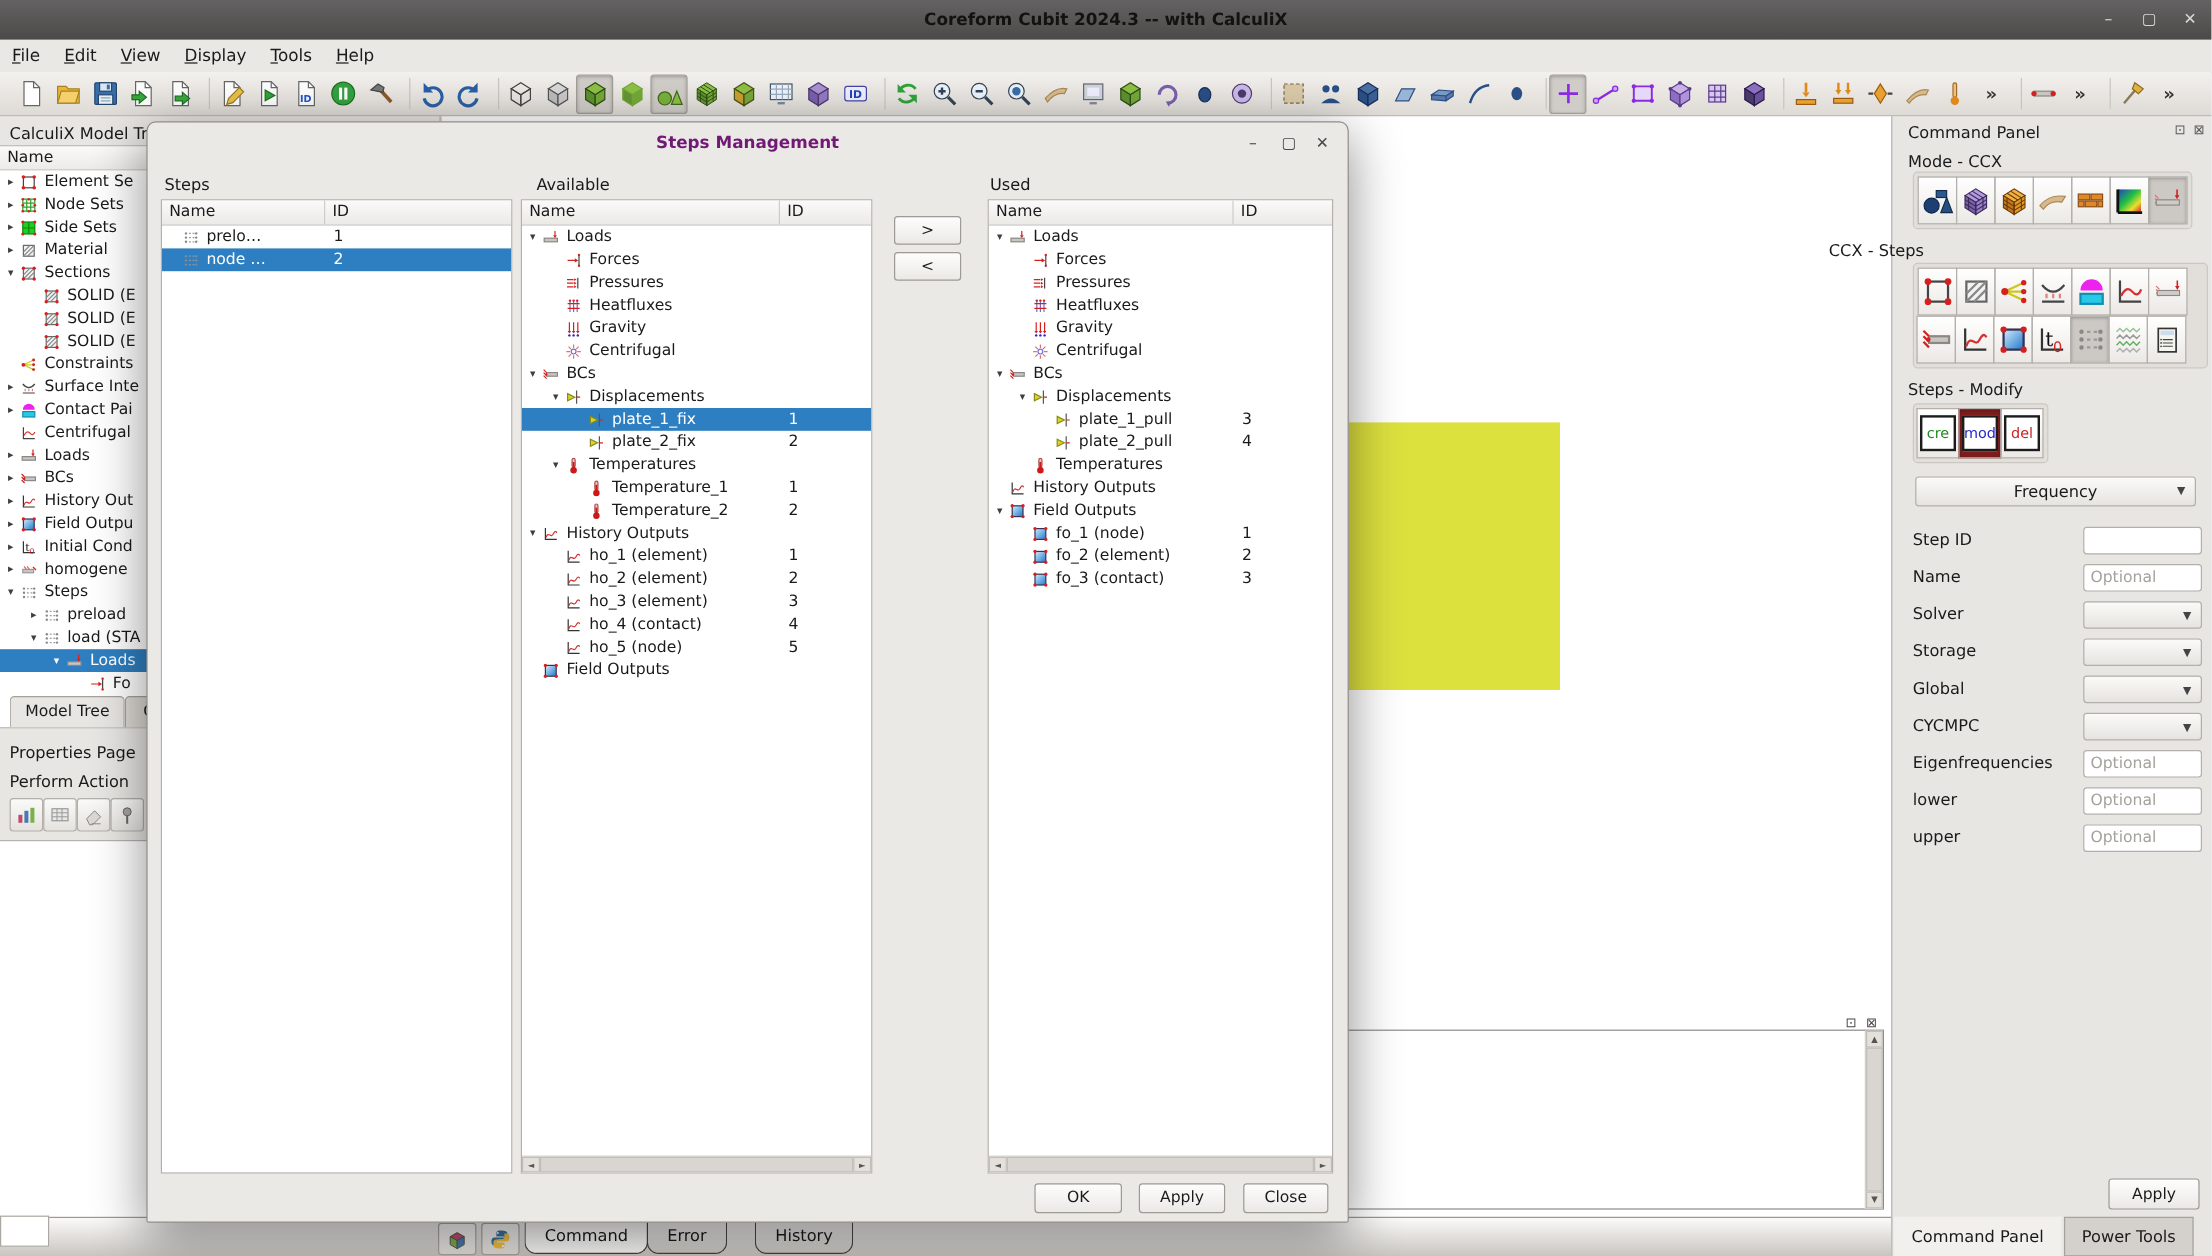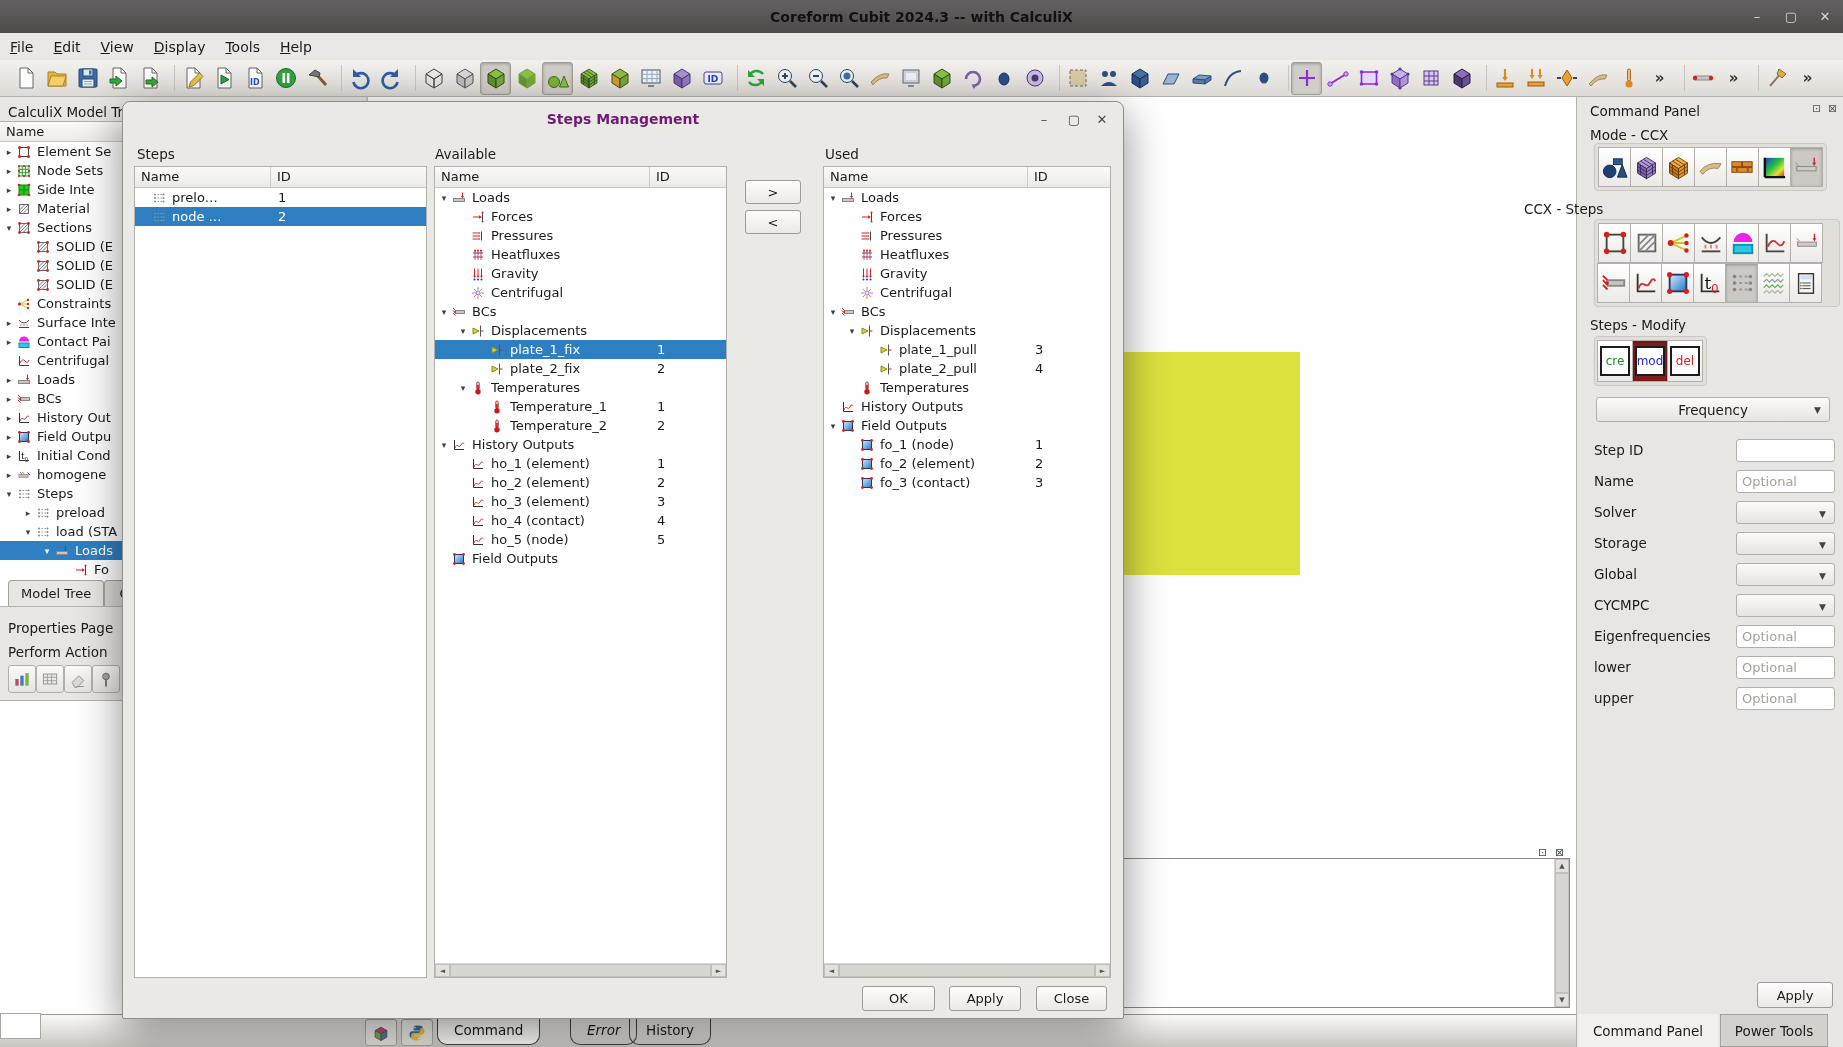--- a/index.html
+++ b/index.html
@@ -688,21 +688,21 @@
               <rect x="2" y="2" width="10" height="10" fill="#22cc22" stroke="#0a8a0a"></rect>
               <path d="M2 7h10M7 2v10" stroke="#0a8a0a"></path>
               <g fill="#d62020">
                 <circle cx="2" cy="2" r="1.3"></circle>
                 <circle cx="12" cy="2" r="1.3"></circle>
                 <circle cx="2" cy="12" r="1.3"></circle>
                 <circle cx="12" cy="12" r="1.3"></circle>
               </g>
             </svg>
           </span>
-          <span class="tlabel">Side Inte</span>
+          <span class="tlabel">Side Sets</span>
         </div>
         <div class="trow" style="padding-left: 2px;">
           <span class="arrowslot">▸</span>
           <span class="ticon">
             <svg width="14" height="14" viewBox="0 0 14 14" xmlns="http://www.w3.org/2000/svg">
               <rect x="2.5" y="2.5" width="9" height="9" fill="#f2f2f2" stroke="#666"></rect>
               <path d="M2.5 8l5.5-5.5M2.5 11.5L11.5 2.5M6 11.5l5.5-5.5" stroke="#888" fill="none"></path>
             </svg>
           </span>
           <span class="tlabel">Material</span>
@@ -1052,21 +1052,21 @@
     </div>
     <div class="bb-iconbtn" style="left: 401px;">
       <svg width="20" height="20" viewBox="0 0 24 24" xmlns="http://www.w3.org/2000/svg">
         <path d="M12 3c-4 0-4 2-4 3v3h8v1H6c-2 0-3 1.5-3 4s1 4 3 4h2v-3c0-1.5 1-3 3-3h5c1.5 0 3-1 3-3V6c0-2-2-3-7-3z" fill="#3872a4"></path>
         <path d="M12 21c4 0 4-2 4-3v-3H8v-1h10c2 0 3-1.5 3-4s-1-4-3-4h-2v3c0 1.5-1 3-3 3H8c-1.5 0-3 1-3 3v3c0 2 2 3 7 3z" fill="#f0c040"></path>
         <circle cx="9.5" cy="5.5" r="1" fill="#fff"></circle>
         <circle cx="14.5" cy="18.5" r="1" fill="#fff"></circle>
       </svg>
     </div>
     <div class="btab active" style="left: 437px;">Command</div>
-    <div class="btab" style="left: 570px; font-style: italic;">Error</div>
+    <div class="btab" style="left: 539px;">Error</div>
     <div class="btab" style="left: 629px;">History</div>
   </div>
 
 <div class="rightpanel"></div>
 <div class="rp-text" style="left:1590px;top:103px">Command Panel</div>
 <span class="rp-ctl" style="left:1812px;top:102px">⊡</span>
 <span class="rp-ctl" style="left:1828px;top:102px">⊠</span>
 <div class="rp-text" style="left:1590px;top:127px">Mode - CCX</div>
 <div class="cpgroup" style="left:1594px;top:143px" id="mode-icons">
     <span class="cpbtn">
@@ -1365,21 +1365,21 @@
     <div class="rtab inactive" style="left: 1720px; width: 108px;">Power Tools</div>
   </div>
 
 <div class="dialog">
   <div class="dlg-title">Steps Management</div>
   <span class="dlg-ctl" style="right:66px">–</span>
   <span class="dlg-ctl" style="right:36px">▢</span>
   <span class="dlg-ctl" style="right:8px">✕</span>
 
   <div class="dlg-label" style="left:14px;top:44px">Steps</div>
-  <div class="dlg-label" style="left:312px;top:44px">Available</div>
+  <div class="dlg-label" style="left:324px;top:44px">Available</div>
   <div class="dlg-label" style="left:702px;top:44px">Used</div>
 
   <div class="treetable" id="steps-table" style="left:11px;top:64px;width:293px;height:812px">
       <div class="tt-head">
         <span class="c1">Name</span>
         <span class="tt-div" style="left: 135px; height: 20px;"></span>
         <span class="c2" style="left: 142px;">ID</span>
       </div>
       <div>
         <div class="trow" style="padding-left: 2px;">

